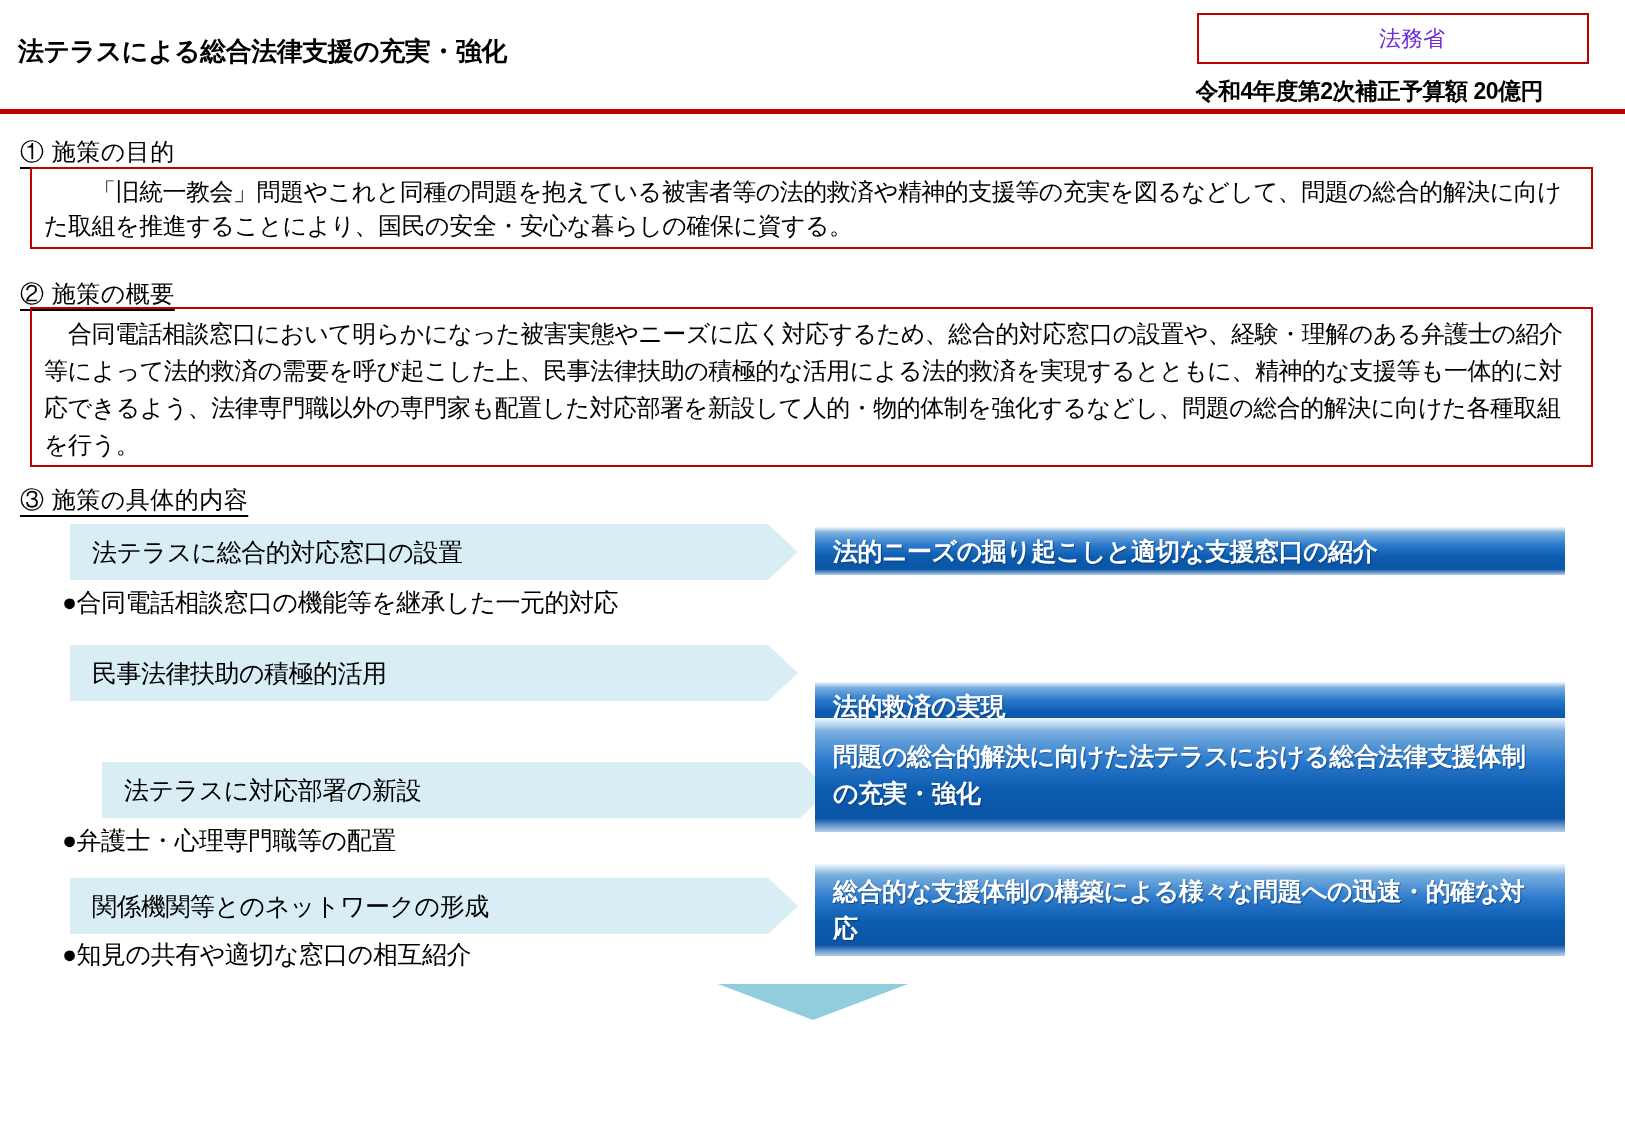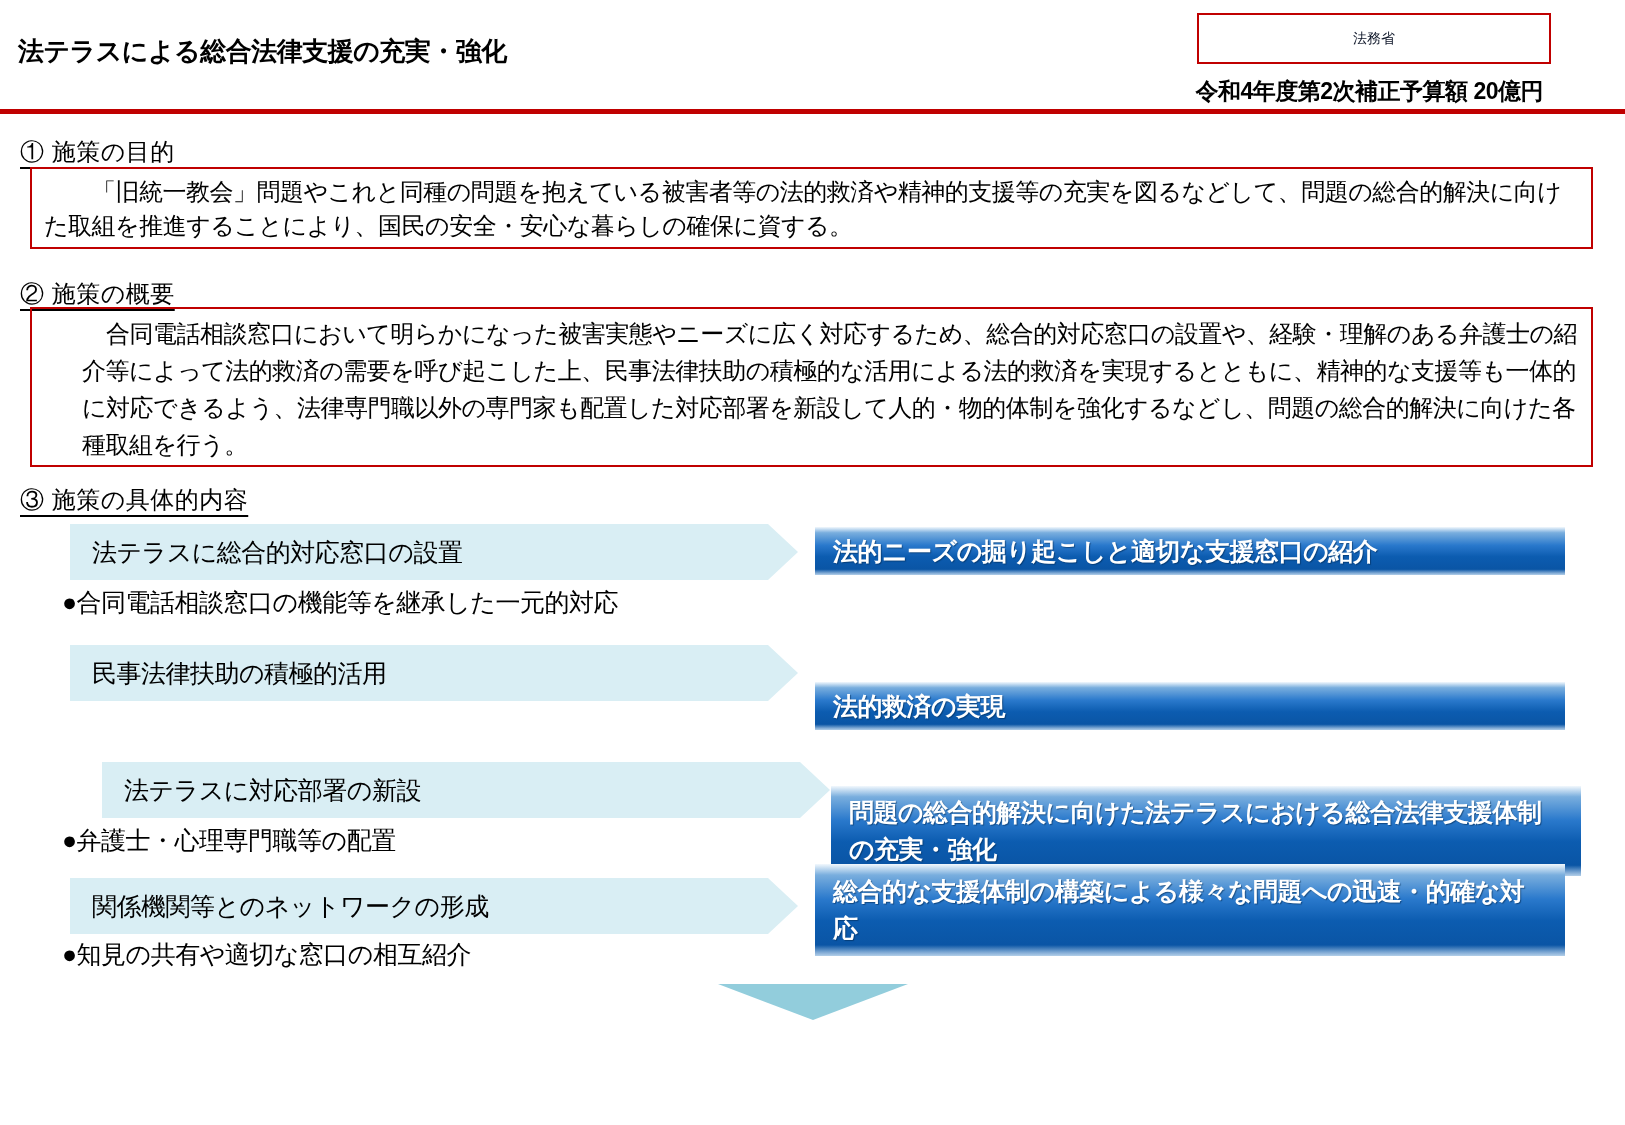--- a/index.html
+++ b/index.html
@@ -2,57 +2,57 @@
 <html lang="ja"><head>
 <meta charset="utf-8">
 <style>
   html,body{margin:0;padding:0;background:#fff;}
   body{font-family:"Liberation Sans",sans-serif;}
   .page{position:relative;width:1625px;height:1125px;background:#ffffff;overflow:hidden;}
 
   .title{position:absolute;left:18px;top:34px;font-size:26px;font-weight:700;color:#000;letter-spacing:-0.5px;}
 
   .ministry-box{position:absolute;left:1197px;top:13px;width:350px;height:47px;border:2px solid #c00000;
-    display:flex;align-items:center;justify-content:center;font-size:14px;color:#0f172a;}
+    display:flex;align-items:center;justify-content:center;font-size:22px;color:#6d28d9;padding-left:38px;}
 
   .budget{position:absolute;top:76px;right:82px;font-size:23px;font-weight:700;color:#000;letter-spacing:-0.5px;}
 
   .divider{position:absolute;left:0;top:109px;width:1625px;height:5px;background:#c00000;}
 
   .sec-heading{position:absolute;left:20px;font-size:24px;color:#000;
     text-decoration:underline;text-underline-offset:7px;letter-spacing:0.5px;}
   .h1{top:136px;}
   .h2{top:278px;}
   .h3{top:484px;}
 
   .red-box{position:absolute;left:30px;width:1563px;border:2px solid #c00000;box-sizing:border-box;
     font-size:24px;color:#000;padding:6px 12px;letter-spacing:-0.5px;}
   .red-box p{margin:0;}
   .purpose-box{top:167px;height:82px;line-height:34px;}
   .purpose-box p{text-indent:2em;}
   .overview-box{top:307px;height:160px;line-height:37px;}
-  .overview-box p{text-indent:1em;margin-left:38px;}
+  .overview-box p{text-indent:1em;}
 
   .measure-arrow{position:absolute;left:70px;width:728px;height:56px;background:#d9eef4;
     clip-path:polygon(0 0,calc(100% - 30px) 0,100% 50%,calc(100% - 30px) 100%,0 100%);
     display:flex;align-items:center;padding-left:22px;box-sizing:border-box;
     font-size:25px;color:#000;letter-spacing:-0.5px;}
   .a1{top:524px;} .a2{top:645px;} .a3{top:762px;margin-left:32px;} .a4{top:878px;}
 
   .bullet{position:absolute;left:62px;font-size:25px;color:#000;letter-spacing:-0.5px;}
   .b1{top:586px;} .b2{top:704px;} .b3{top:824px;} .b4{top:938px;}
 
   .outcome-box{position:absolute;left:815px;width:750px;box-sizing:border-box;
     background:linear-gradient(180deg,#f2f8fd 0%,#79aede 12%,#2a79cc 38%,#0c5cb0 62%,#0a55a5 88%,#7fa9d4 96%,#b3cfe9 100%);
     color:#fff;font-weight:700;font-size:25px;letter-spacing:-0.5px;
     display:flex;align-items:center;padding:4px 18px;line-height:37px;
     text-shadow:1px 1px 1px rgba(0,40,80,0.55);}
   .o1{top:527px;height:48px;}
   .o2{top:646px;height:48px;margin-top:36px;}
-  .o3{top:786px;height:90px;margin-left:16px;}
+  .o3{top:718px;height:114px;}
   .o4{top:864px;height:92px;}
 
   .down-arrow{position:absolute;left:718px;top:984px;width:190px;height:36px;background:#92cddc;
     clip-path:polygon(0 0,100% 0,50% 100%);}
 
   .conclusion-box{position:absolute;left:317px;top:1032px;width:980px;height:70px;background:#27517e;
     border-radius:16px;display:flex;align-items:center;justify-content:center;
     color:#fff;font-weight:700;font-size:31px;letter-spacing:1px;}
 
   .page-badge{position:absolute;left:1562px;top:1138px;width:51px;height:60px;box-sizing:border-box;

